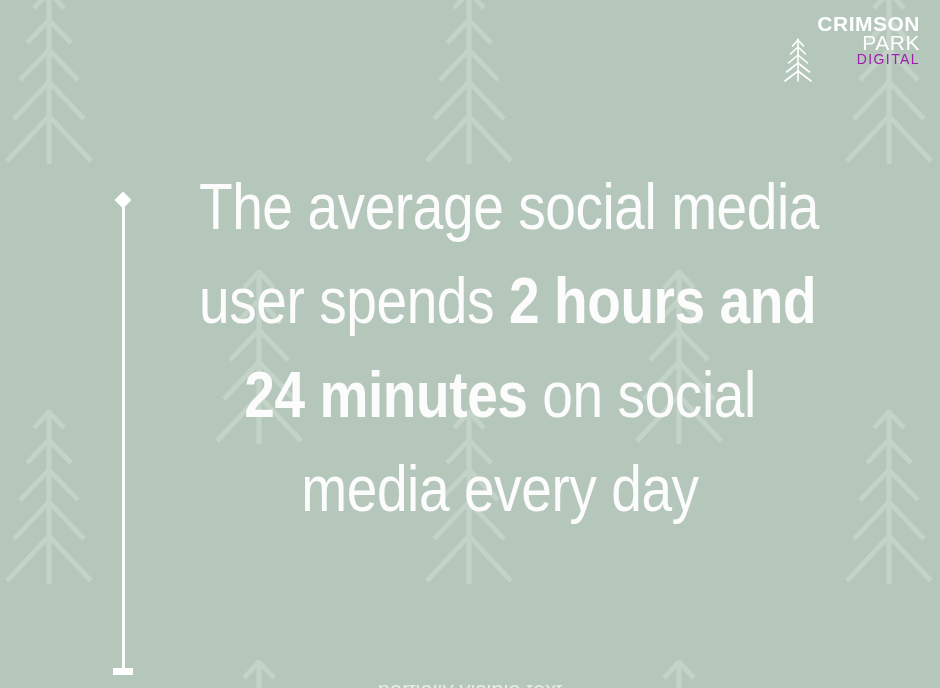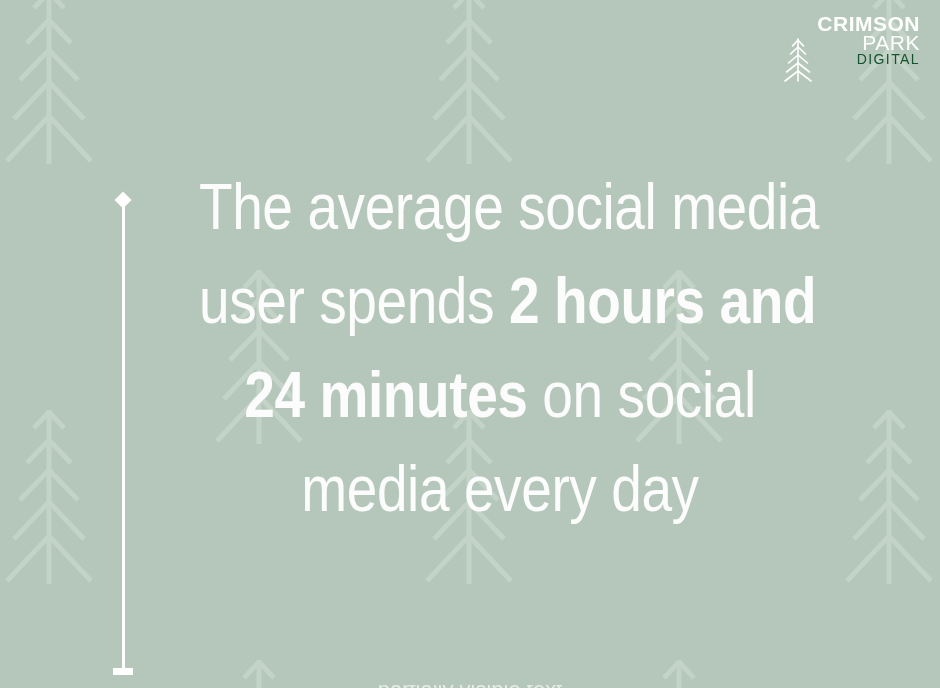--- a/index.html
+++ b/index.html
@@ -62,21 +62,21 @@
   .logo-line2 {
     font-size: 21px;
     font-weight: 400;
     letter-spacing: 0.5px;
     color: #ffffff;
   }
   .logo-line3 {
     font-size: 14px;
     font-weight: 400;
     letter-spacing: 1.4px;
-    color: #14532d;
+    color: #a21caf;
   }
   .logo-stack {
     position: relative;
     display: flex;
     flex-direction: column;
     align-items: flex-end;
   }
 
   
   .rule {

